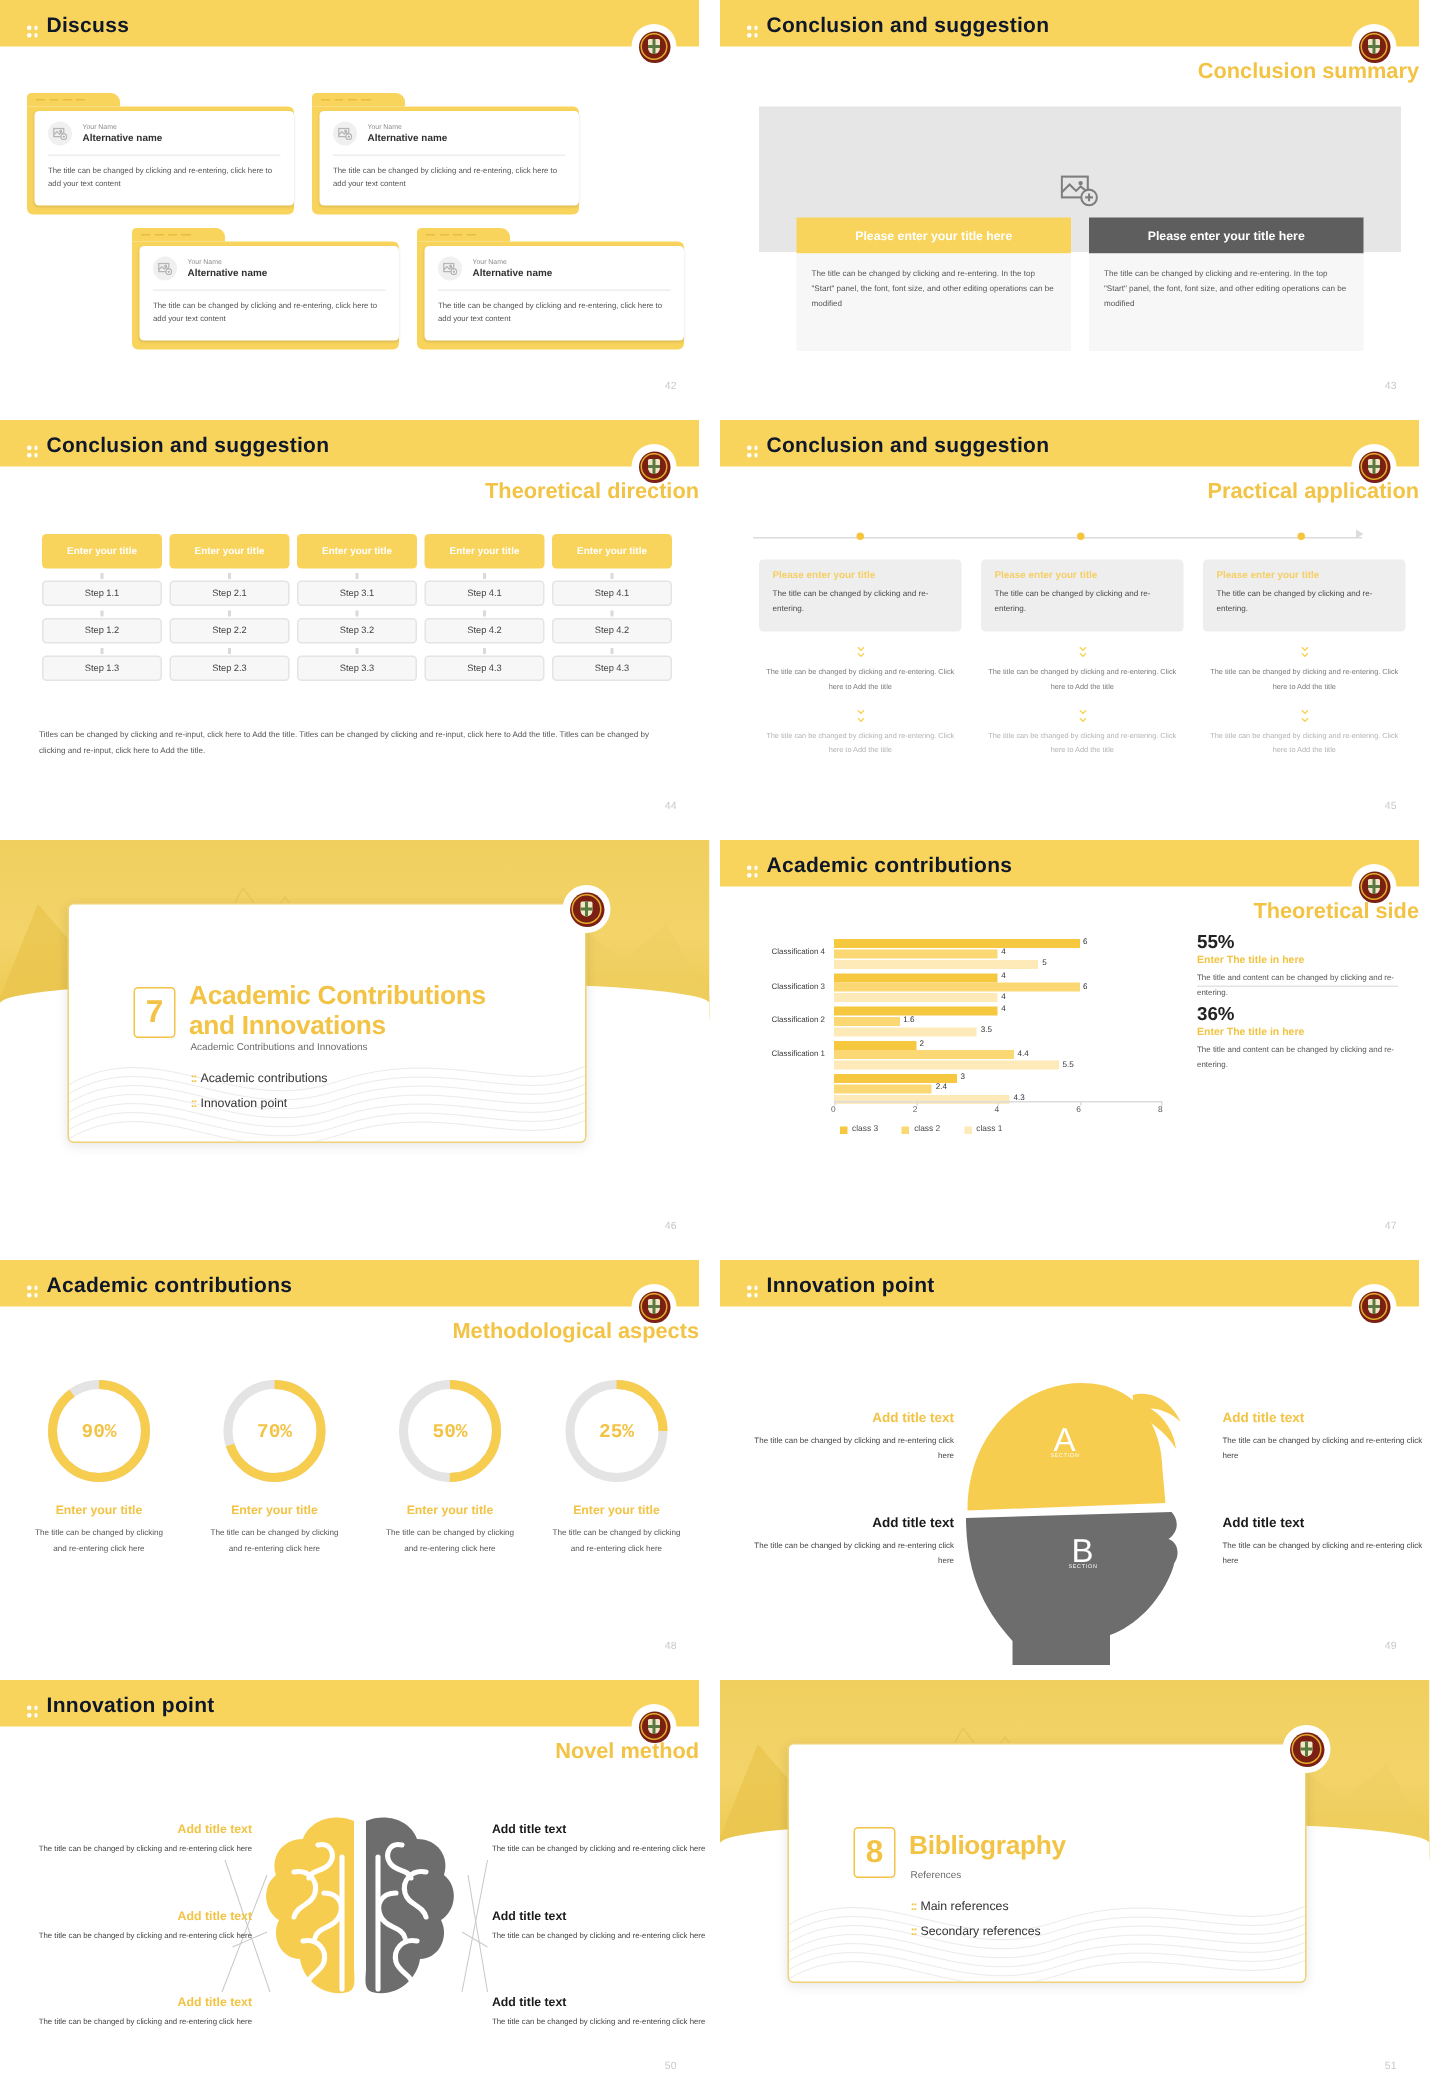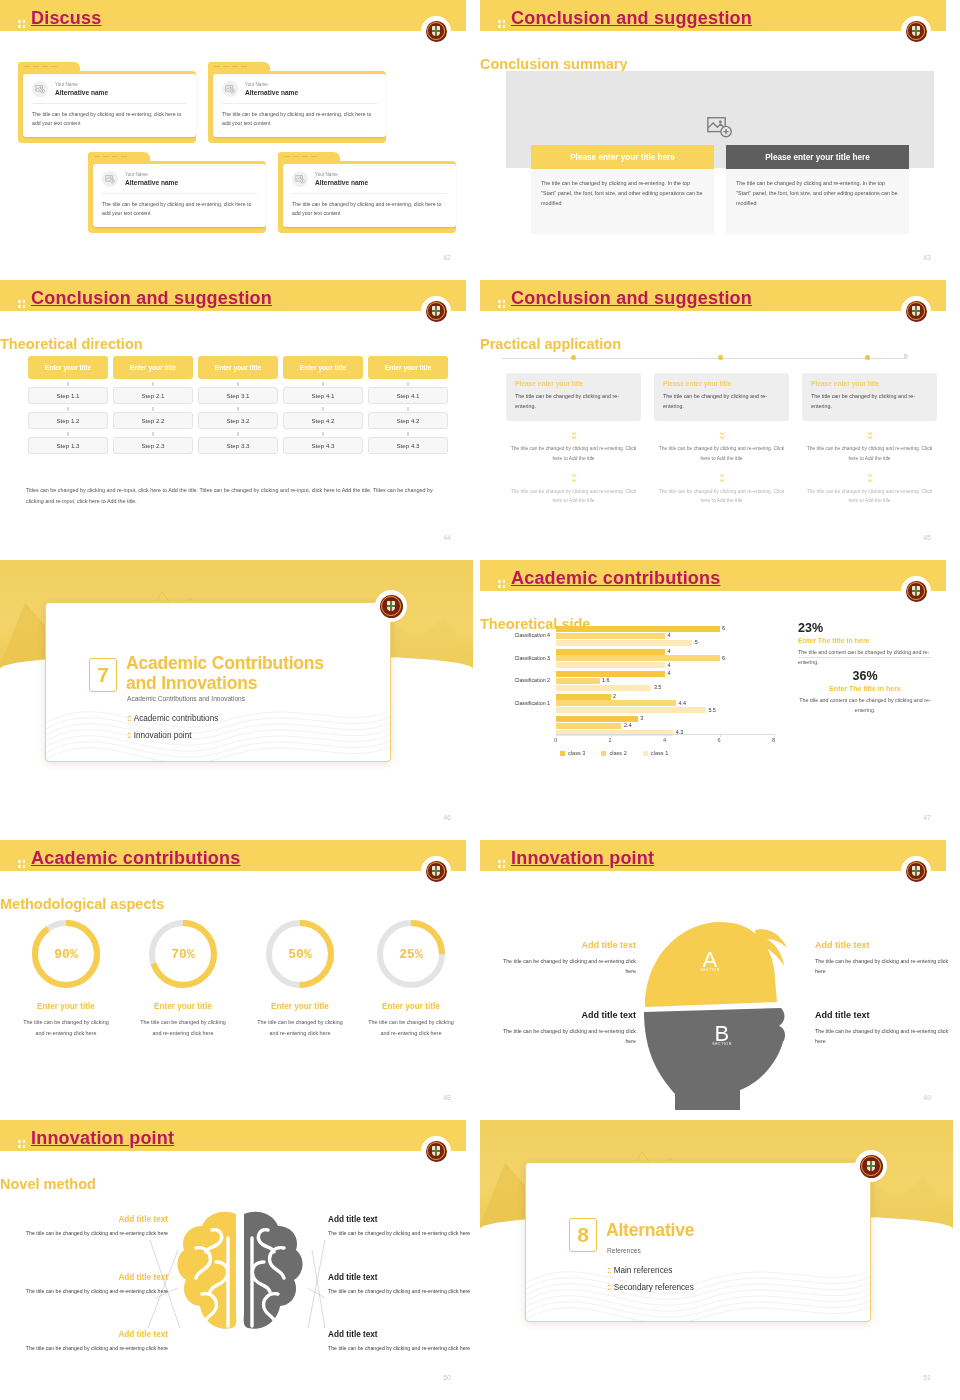--- a/index.html
+++ b/index.html
@@ -8,37 +8,37 @@
     background: #e9e9e9;
     font-family: "Liberation Sans", sans-serif;
     overflow: hidden;
   }
   .grid { display: grid; grid-template-columns: 480px 480px; grid-template-rows: repeat(5, 280px); }
   .slide { position: relative; width: 480px; height: 280px; background: #ffffff; overflow: hidden; }
   .slide-inner { position: absolute; inset: 0 7px 7px 0; background:#fff; overflow:hidden; }
 
   
   .hdr { position: absolute; top: 0; left: 0; right: 7px; height: 31px; background: #f9d45c; }
-  .hdr-title { position: absolute; left: 18px; top: 8px; font-size: 18px; font-weight: bold; color: #be185d; letter-spacing: .2px; text-decoration: underline; }
+  .hdr-title { position: absolute; left: 18px; top: 8px; font-size: 14px; font-weight: bold; color: #0f172a; letter-spacing: .2px; }
   .dots { display: inline-block; width: 9px; margin-right: 4px; position: relative; top: -1px; }
   .dots i { display: block; width: 2.6px; height: 2.6px; background: #fff; border-radius: 50%; position: absolute; }
   .dots i:nth-child(1){left:0;top:-3px;} .dots i:nth-child(2){left:0;top:2px;}
   .dots i:nth-child(3){left:4.5px;top:-3px;} .dots i:nth-child(4){left:4.5px;top:2px;}
 
   
   .emblem { position: absolute; width: 30px; height: 30px; border-radius: 50%; background: #fff; display:flex;align-items:center;justify-content:center; }
   .emblem .ring { width: 21px; height: 21px; border-radius: 50%; background: #7a1f12; display:flex;align-items:center;justify-content:center; position:relative;}
   .emblem .ring::before { content:''; position:absolute; inset:1.6px; border-radius:50%; border:1.5px solid #e3ab2a; }
   .emblem .shield { width: 8px; height: 10px; background: #f2e6c8; border-radius: 1px 1px 4px 4px; position: relative; z-index:2;}
   .emblem .shield::after { content:''; position:absolute; left:3px; top:0; width:2px; height:100%; background:#5a7a42;}
   .emblem .shield::before { content:''; position:absolute; left:0; top:4px; width:100%; height:2px; background:#5a7a42;}
 
   .slide-num { position: absolute; right: 22px; bottom: 12px; font-size: 7px; color: #c9c9c9; }
 
-  .sub-title { position: absolute; left: 0; right: 7px; top: 40px; text-align: left; font-size: 14.5px; font-weight: bold; color: #f2c344; margin-top: 16px; }
+  .sub-title { position: absolute; left: 0; right: 7px; top: 40px; text-align: right; font-size: 14.5px; font-weight: bold; color: #f2c344; }
 
   
   .folder { position: absolute; width: 178px; }
   .folder .tab { width: 62px; height: 9px; background: #f9d45c; border-radius: 3px 6px 0 0; position: relative; }
   .folder .tab::after { content:''; position:absolute; left:6px; top:3.5px; width:34px; height:1.5px;
         background: repeating-linear-gradient(to right,#e8bd3c 0 6px,transparent 6px 9px); }
   .folder .body { background: #f9d45c; border-radius: 0 4px 4px 4px; padding: 3px 0 6px 5px; }
   .folder .card { background: #fff; border-radius: 3px; box-shadow: 0 1px 2px rgba(0,0,0,.13); padding: 7px 9px 9px; }
   .folder .rowtop { display: flex; align-items: center; gap: 7px; border-bottom: 1px solid #eee; padding-bottom: 6px; }
   .ph-ico { width: 16px; height: 16px; border-radius: 50%; background: #f0f0f0; display:flex;align-items:center;justify-content:center;flex:none; }
@@ -501,26 +501,26 @@
               <span>class 2</span>
             </div>
             <div>
               <i style="background: rgb(253, 234, 184);"></i>
               <span>class 1</span>
             </div>
           </div>
     </div>
 
     <div class="stat" style="top:62px;">
-      <div class="pct">23%</div>
+      <div class="pct">55%</div>
       <div class="st">Enter The title in here</div>
       <div class="sd">The title and content can be changed by clicking and re-entering.</div>
     </div>
     <div class="stat-sep"></div>
-    <div class="stat" style="top:110px;text-align:center;">
+    <div class="stat" style="top:110px;">
       <div class="pct">36%</div>
       <div class="st">Enter The title in here</div>
       <div class="sd">The title and content can be changed by clicking and re-entering.</div>
     </div>
 
     <div class="slide-num">47</div>
   </div>
     </div>
 
   <div class="slide">
@@ -725,21 +725,21 @@
           <path d="M0 60 C60 26 110 82 180 58 C250 34 300 68 346 48"></path>
           <path d="M0 66 C60 32 110 88 180 64 C250 40 300 74 346 54"></path>
           <path d="M0 72 C60 38 110 94 180 70 C250 46 300 80 346 60"></path>
           <path d="M0 78 C60 44 110 100 180 76 C250 52 300 86 346 66"></path>
           <path d="M0 84 C60 50 110 106 180 82 C250 58 300 92 346 72"></path>
           <path d="M0 90 C60 56 110 112 180 88 C250 64 300 98 346 78"></path>
         </g>
       </svg>
       <div class="sec-num">8</div>
       <div class="sec-h1 one">
-        <div>Alternative</div>
+        <div>Bibliography</div>
       </div>
       <div class="sec-sub" style="top:84px;">References</div>
       <div class="sec-li" style="top:102px;"><b>::</b><span>Main references</span></div>
       <div class="sec-li" style="top:119px;"><b>::</b><span>Secondary references</span></div>
     </div>
 
     <div class="emblem sec-emb" style="width:32px;height:32px;right:66px;top:30px;">
           <div class="ring" style="width:23px;height:23px;">
             <div class="shield"></div>
           </div>

